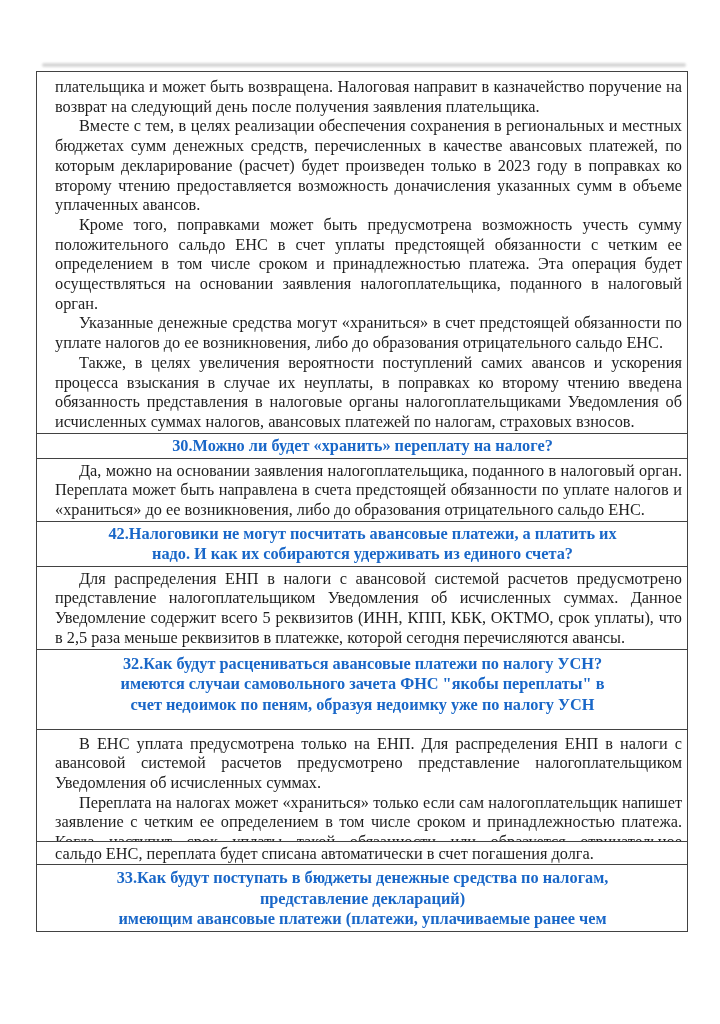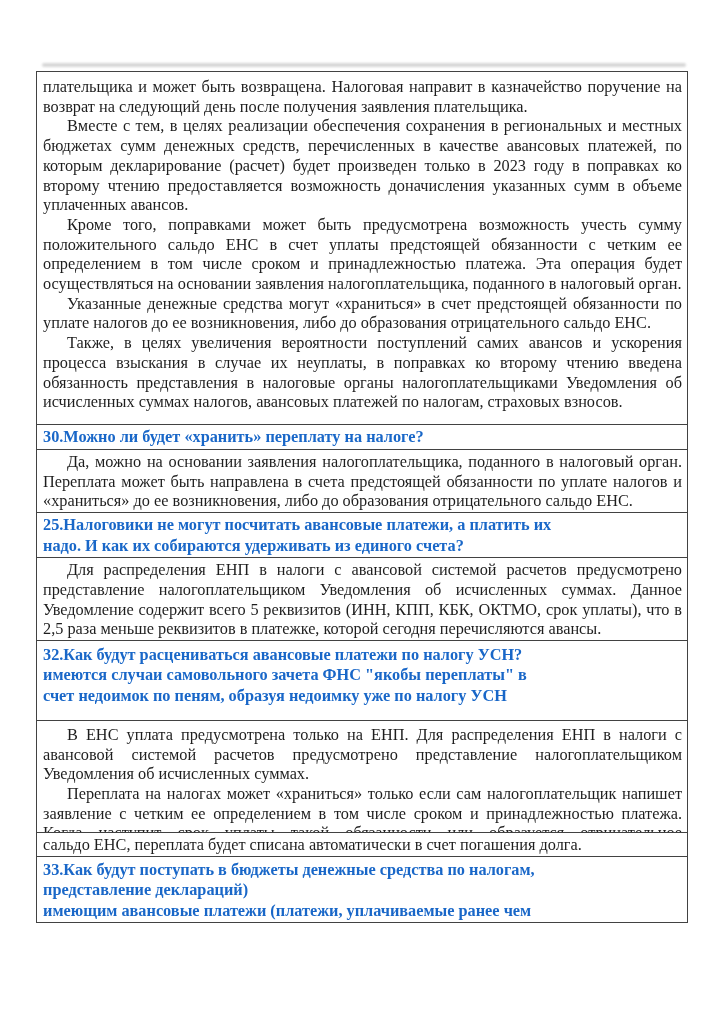--- a/index.html
+++ b/index.html
@@ -35,28 +35,29 @@
   .row{
     border-bottom:1.4px solid var(--line);
     padding:2px 5px 1px 6px;
     font-size:16.3px;
     line-height:19.7px;
   }
   .row:last-child{border-bottom:none;}
   .a-row p{
     text-align:justify;
     color:var(--ink);
+    margin-left:12px;
   }
   .indent{text-indent:24px;}
   .indent-wide{text-indent:32px;}
   .justify-last{text-align-last:justify;}
   .q-row{
     color:var(--q-blue);
     font-weight:bold;
-    text-align:left;
+    text-align:center;
     line-height:20.5px;
   }
   .r1{min-height:353px;padding-top:5px;}
   .r2{min-height:25px;}
   .r3{min-height:51px;}
   .r4{min-height:42px;}
   .r5{min-height:72px;}
   .r6{min-height:80px;padding-top:4px;}
   .r7{height:112px;overflow:hidden;padding-top:4px;}
   .r8{min-height:20px;}
@@ -82,21 +83,21 @@
 
     <div class="row q-row r2">
       <div>30.Можно ли будет «хранить» переплату на налоге?</div>
     </div>
 
     <div class="row a-row r3">
       <p class="indent">Да, можно на основании заявления налогоплательщика, поданного в налоговый орган. Переплата может быть направлена в счета предстоящей обязанности по уплате налогов и «храниться» до ее возникновения, либо до образования отрицательного сальдо ЕНС.</p>
     </div>
 
     <div class="row q-row r4">
-      <div>25.Налоговики не могут посчитать авансовые платежи, а платить их</div>
+      <div>42.Налоговики не могут посчитать авансовые платежи, а платить их</div>
       <div>надо. И как их собираются удерживать из единого счета?</div>
     </div>
 
     <div class="row a-row r5">
       <p class="indent">Для распределения ЕНП в налоги с авансовой системой расчетов предусмотрено представление налогоплательщиком Уведомления об исчисленных суммах. Данное Уведомление содержит всего 5 реквизитов (ИНН, КПП, КБК, ОКТМО, срок уплаты), что в 2,5 раза меньше реквизитов в платежке, которой сегодня перечисляются авансы.</p>
     </div>
 
     <div class="row q-row r6">
       <div>32.Как будут расцениваться авансовые платежи по налогу УСН?</div>
       <div>имеются случаи самовольного зачета ФНС "якобы переплаты" в</div>

